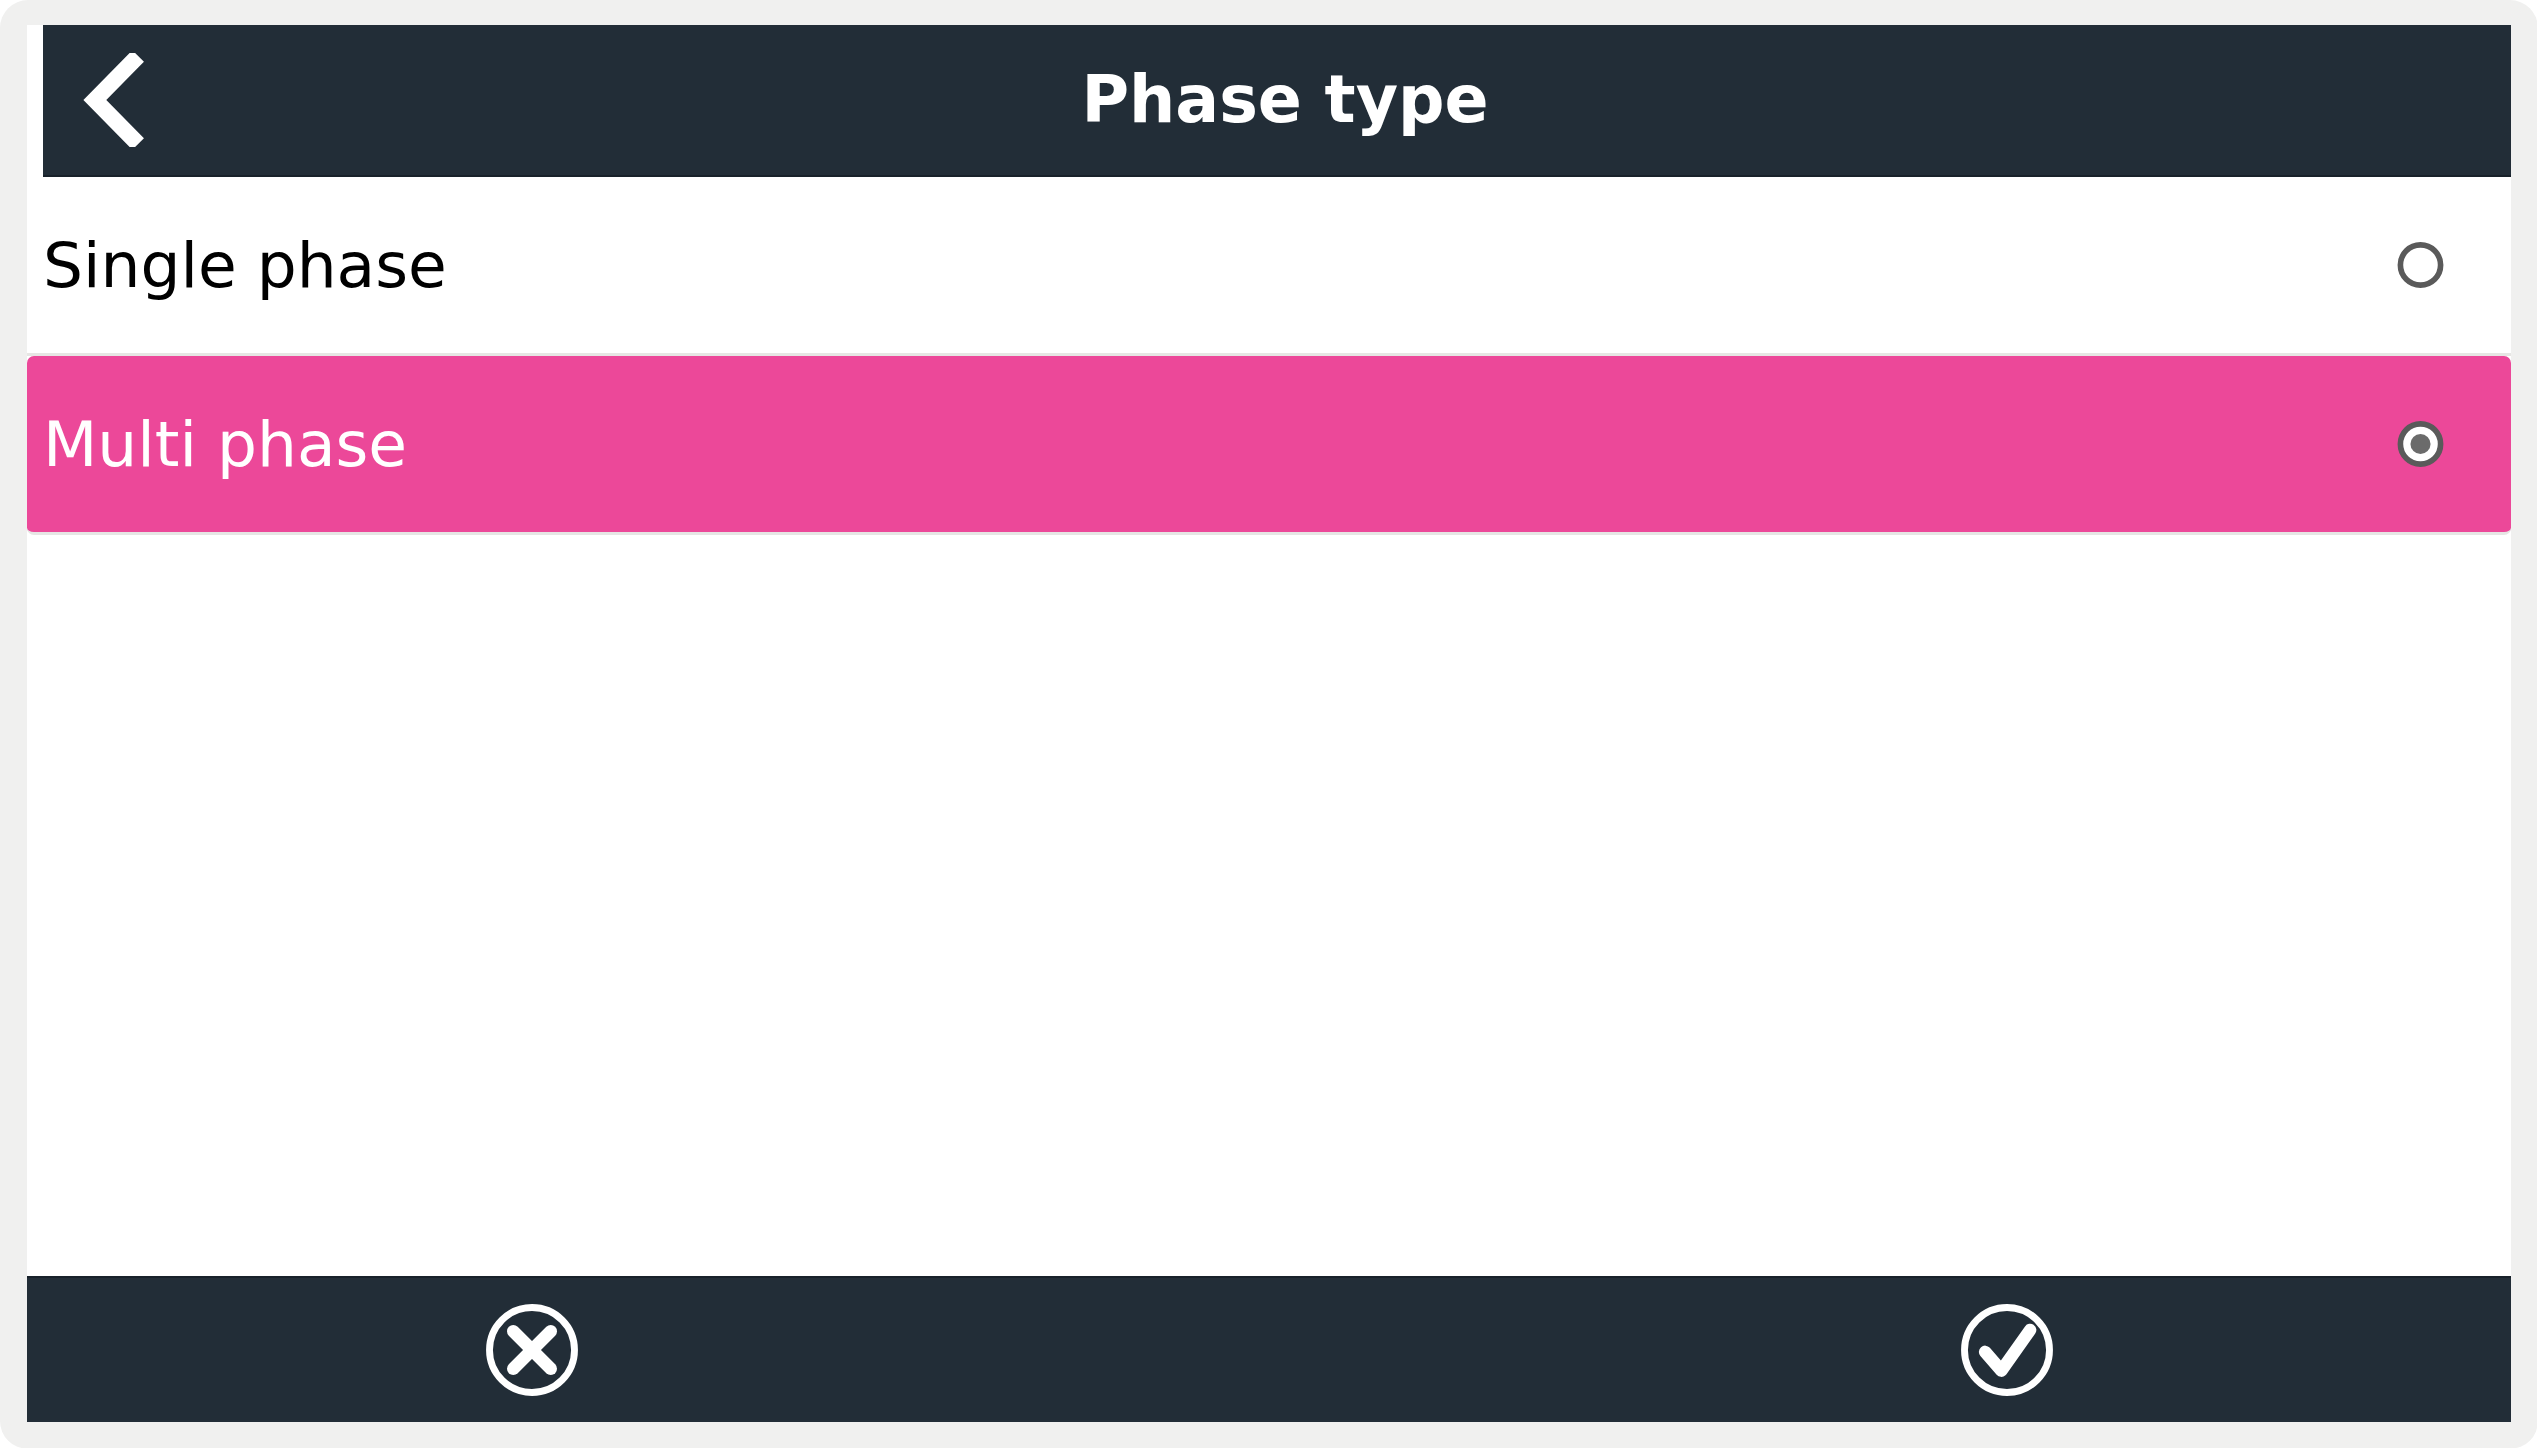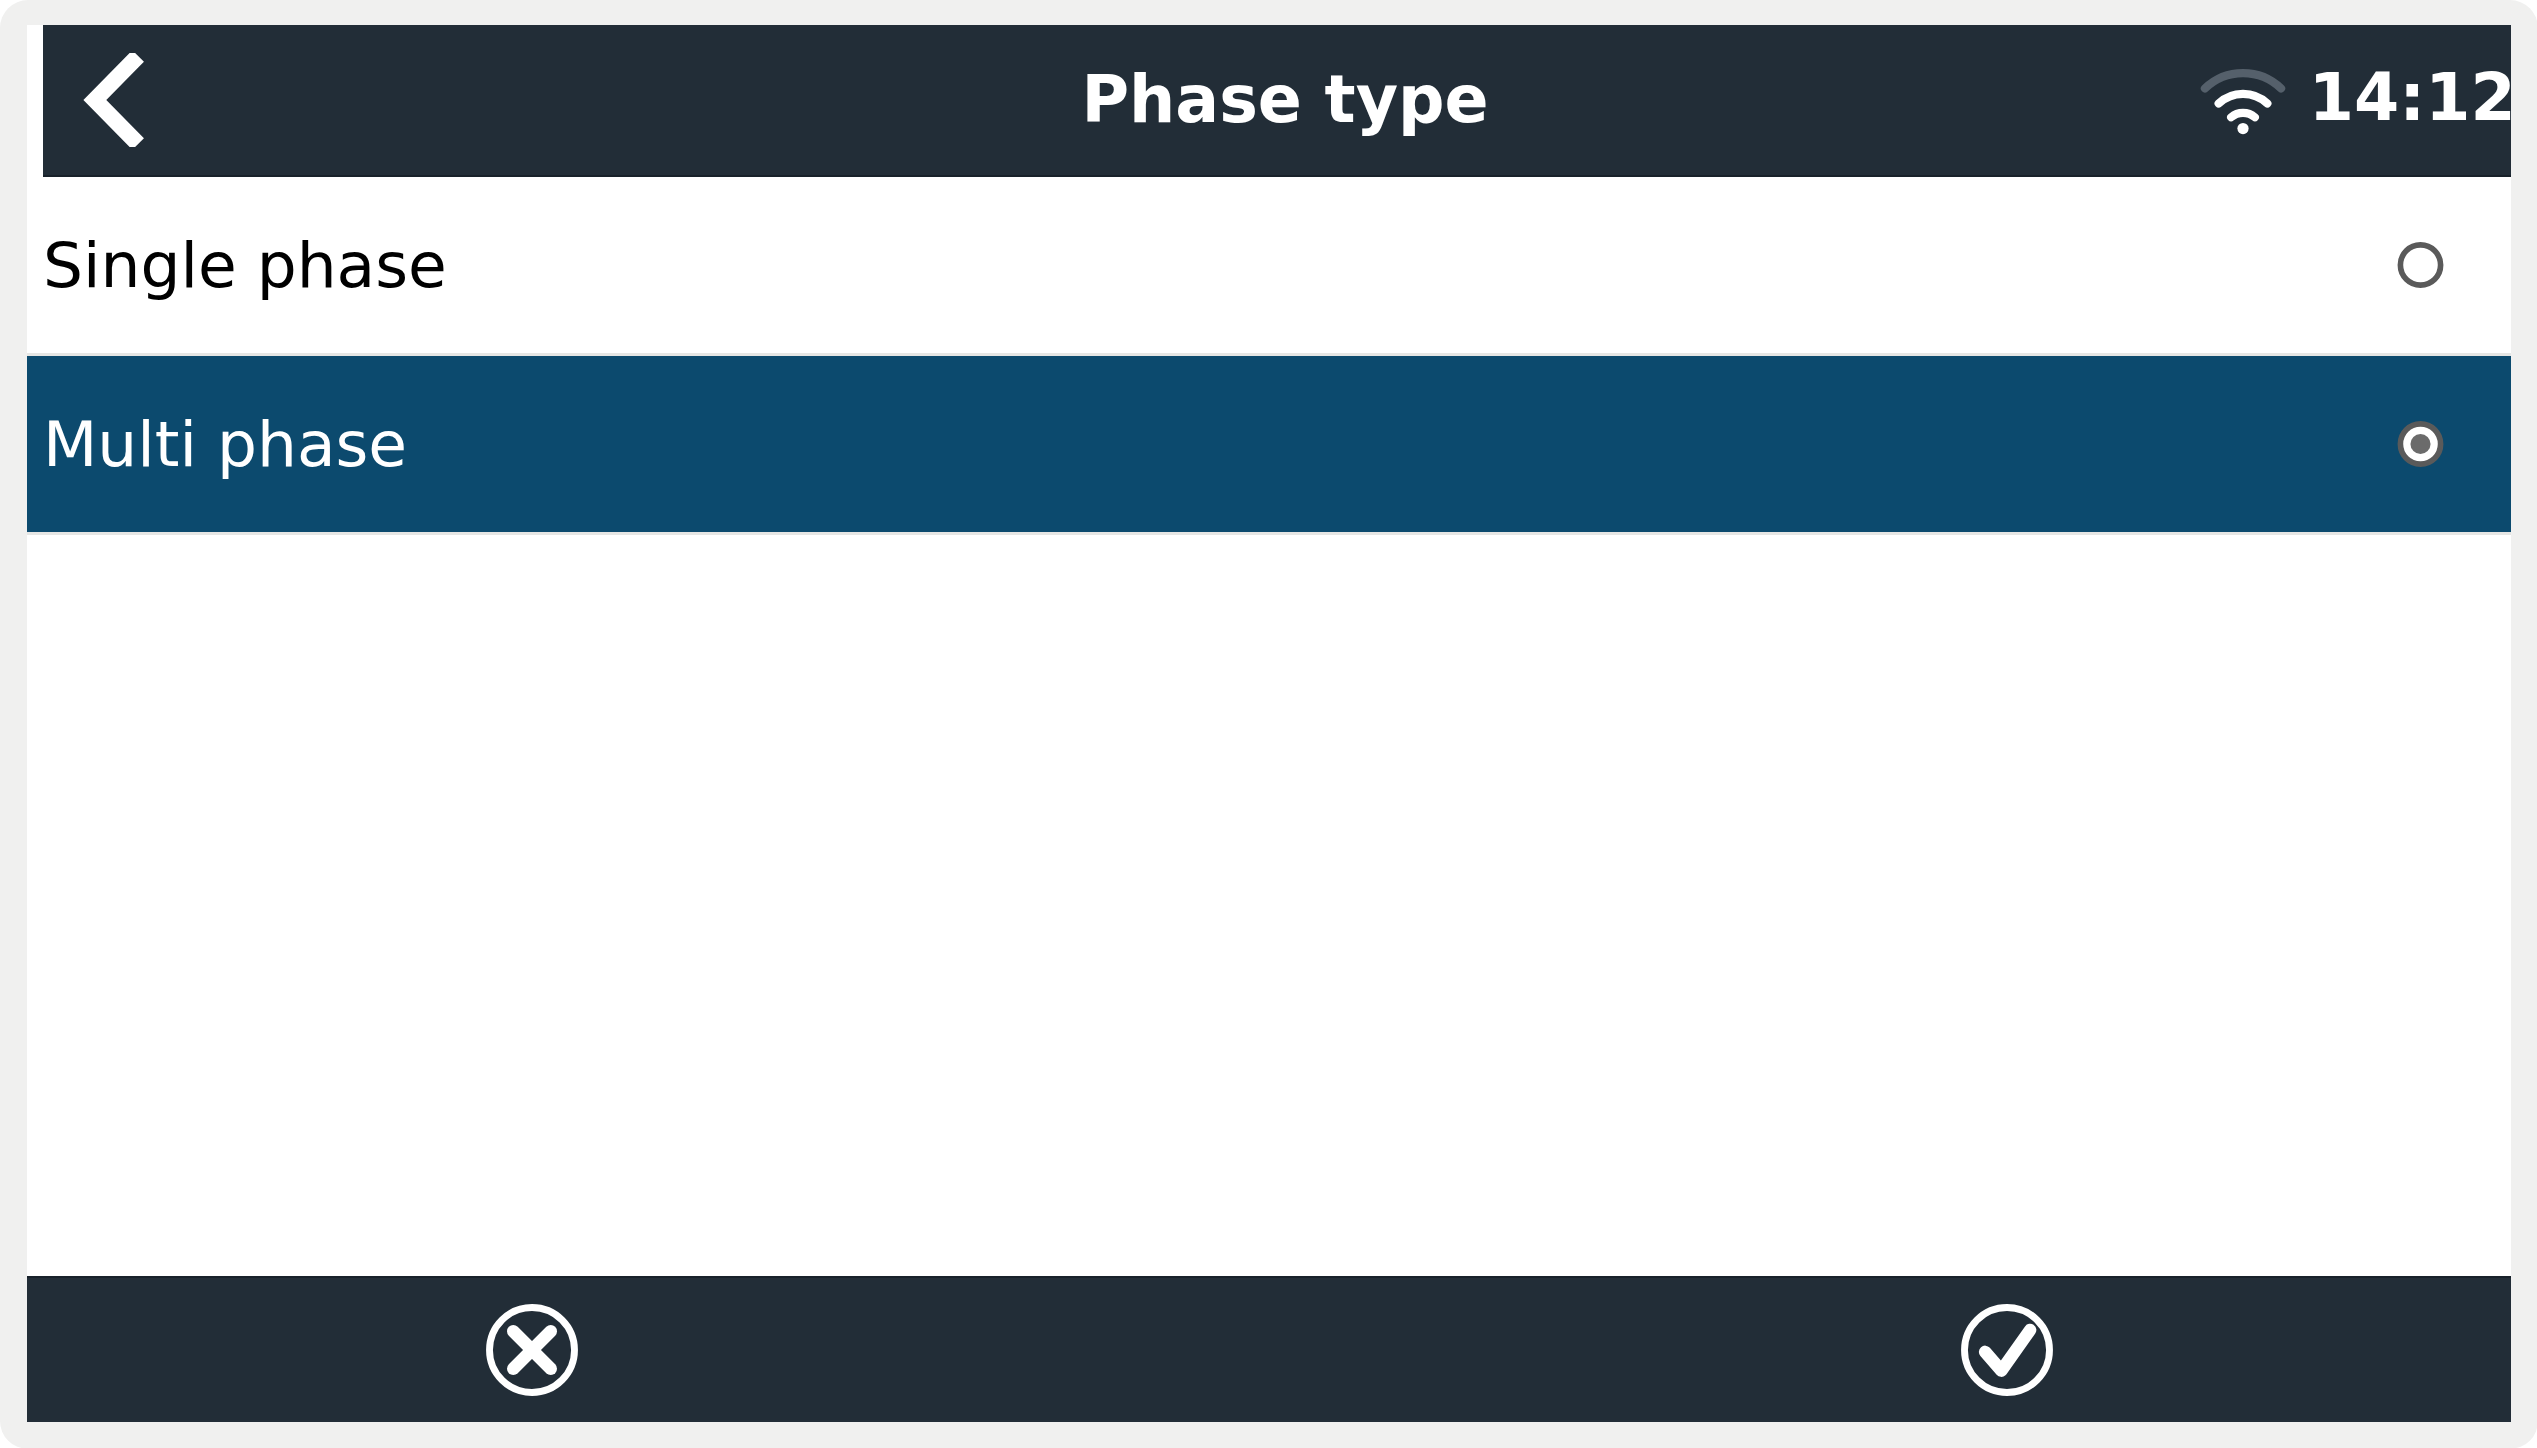--- a/index.html
+++ b/index.html
@@ -109,22 +109,23 @@
     position: relative;
     width: 2484px;
     height: 179px;
     box-sizing: border-box;
     border-bottom: 3.1px solid #e6e6e4;
     display: flex;
     align-items: center;
     background: #ffffff;
   }
   .list-row.selected {
-    background: #0c4a6e;
+    background: #ec4899;
     border-bottom-color: #e6e6e4;
+    border-radius: 7px;
   }
 
   .row-label {
     margin-left: 16px;
     font-size: 63px;
     font-weight: normal;
     color: #000000;
     white-space: nowrap;
     line-height: 1;
   }
@@ -176,31 +177,20 @@
       <div class="back-button">
         <span>
           <svg width="69" height="94" viewBox="0 0 110 150">
             <polyline points="82,14 22,75 82,136" fill="none" stroke="#ffffff" stroke-width="26" stroke-linecap="square" stroke-linejoin="miter"></polyline>
           </svg>
         </span>
       </div>
 
       <div class="page-title">Phase type</div>
 
-      <div class="status-cluster">
-        <span class="wifi-icon">
-          <svg width="94" height="75" viewBox="0 0 150 120">
-            <path d="M14 44 A 88 88 0 0 1 136 44" fill="none" stroke="#55606b" stroke-width="13" stroke-linecap="round"></path>
-            <path d="M36 68 A 57 57 0 0 1 114 68" fill="none" stroke="#ffffff" stroke-width="13" stroke-linecap="round"></path>
-            <path d="M56 90 A 29 29 0 0 1 94 90" fill="none" stroke="#ffffff" stroke-width="13" stroke-linecap="round"></path>
-            <circle cx="75" cy="108" r="9" fill="#ffffff"></circle>
-          </svg>
-        </span>
-        <span class="clock">14:12</span>
-      </div>
     </div>
 
     <div class="list">
 
       <div class="list-row">
         <span class="row-label">Single phase</span>
         <span class="radio">
           <svg width="49" height="49" viewBox="0 0 78 78">
             <circle cx="39" cy="39" r="32" fill="#ffffff" stroke="#5a5a5a" stroke-width="9"></circle>
           </svg>

